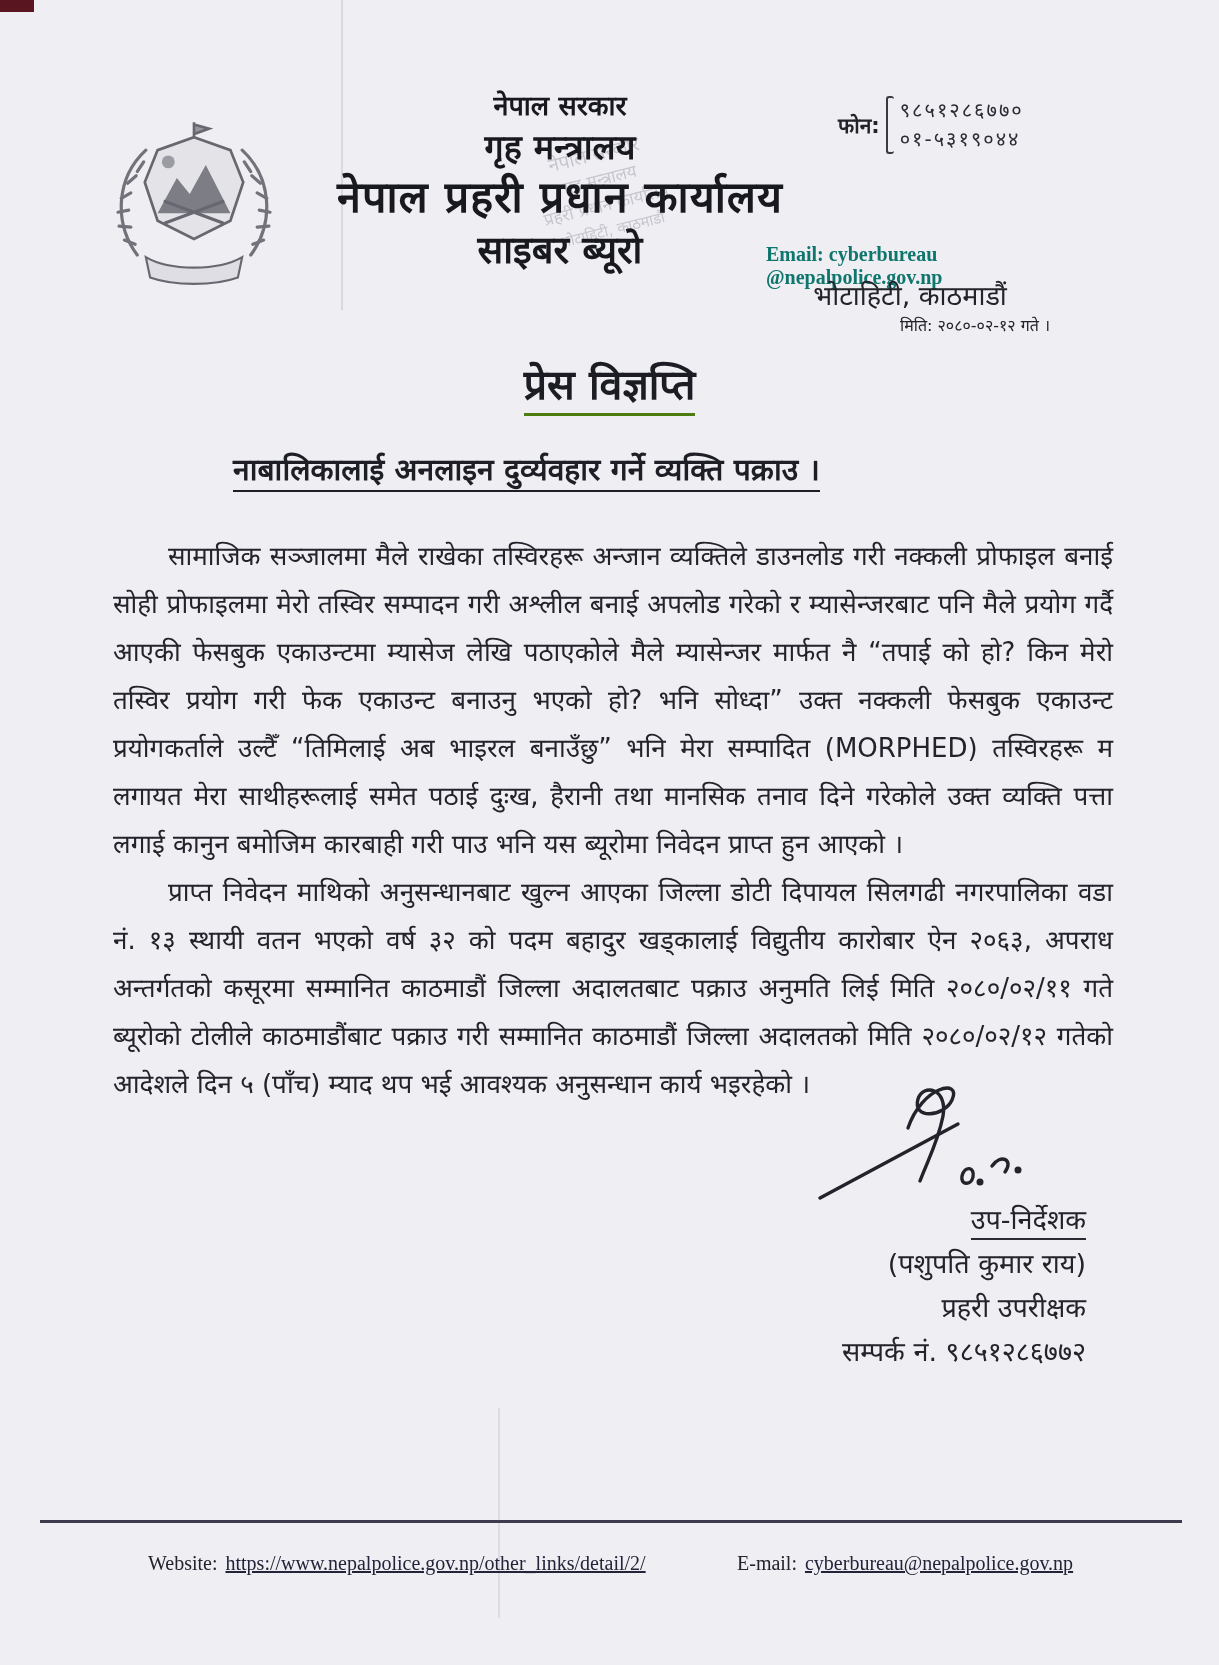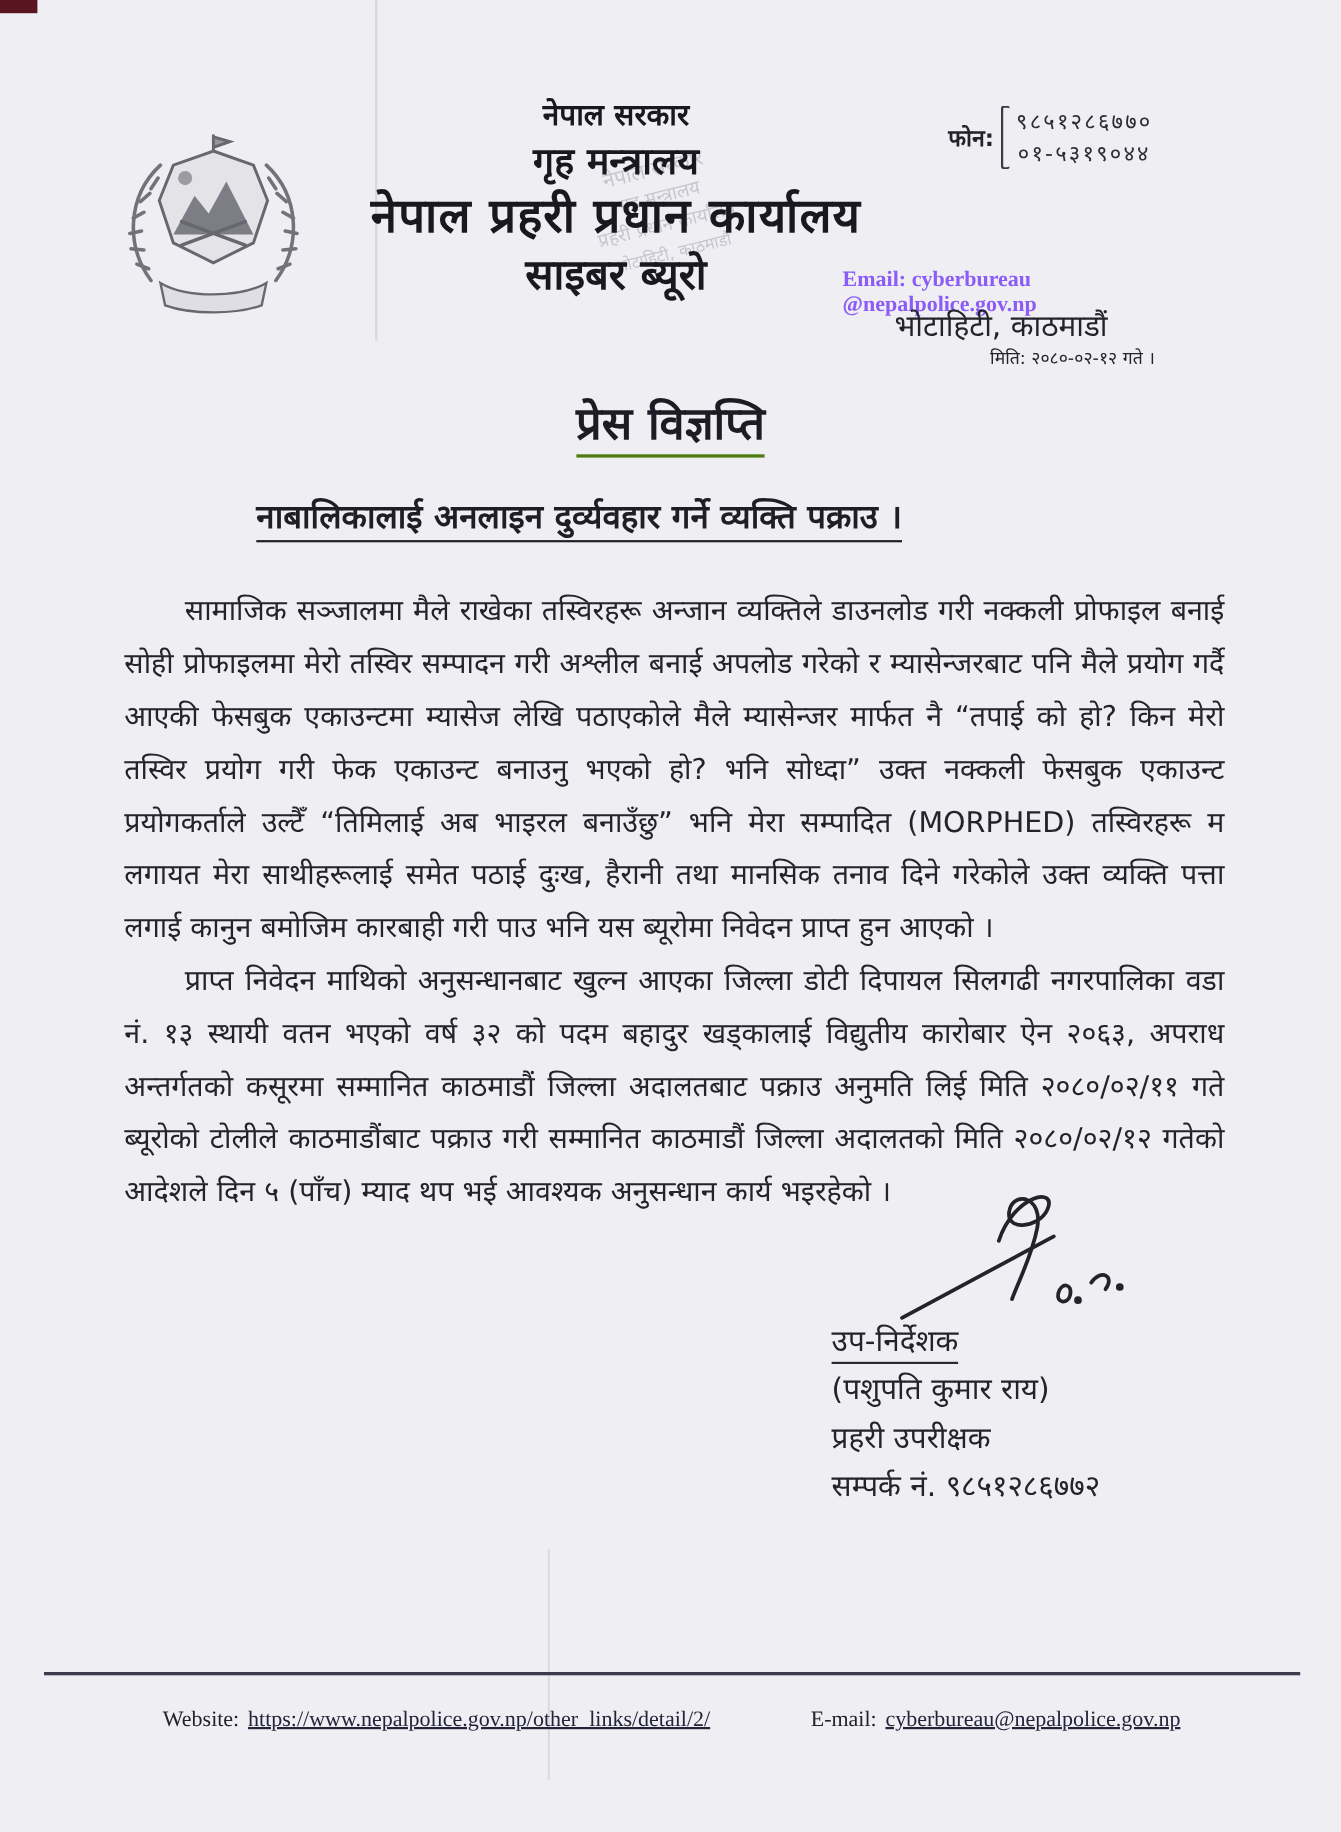--- a/index.html
+++ b/index.html
@@ -33,28 +33,28 @@
   .head-center {
     position:absolute; left:170px; top:88px; width:780px; text-align:center;
     color:#18181f; font-weight:bold;
   }
   .gov   { font-size:27px; line-height:36px; }
   .min   { font-size:34px; line-height:46px; }
   .office{ font-size:43px; line-height:54px; letter-spacing:1px; }
   .bureau{ font-size:38px; line-height:52px; }
 
   
-  .phone-block { position:absolute; left:862px; top:96px; display:flex; align-items:center; gap:6px;text-align:center; }
+  .phone-block { position:absolute; left:838px; top:96px; display:flex; align-items:center; gap:6px; }
   .phone-label { font-size:21px; font-weight:bold; color:#23232b; }
   .phone-brace { width:8px; height:58px; border-left:2px solid #3a3a44; border-top:2px solid #3a3a44; border-bottom:2px solid #3a3a44; border-radius:3px; }
   .phone-nums  { font-size:20px; line-height:29px; color:#2c2c36; letter-spacing:2px; }
 
   .email-line {
     position:absolute; left:766px; top:243px; width:280px;
-    font-family:"Liberation Serif", serif; font-weight:bold; font-size:20px; color:#8b5cf6;
+    font-family:"Liberation Serif", serif; font-weight:bold; font-size:20px; color:#0f766e;
   }
   .addr-line { position:absolute; left:770px; top:276px; width:280px; text-align:center; font-size:27px; color:#23232b; }
   .date-line { position:absolute; left:770px; top:314px; width:280px; text-align:right; font-size:16px; color:#23232b; }
 
   .doc-title {
     position:absolute; left:0; top:355px; width:1219px; text-align:center;
     font-size:41px; font-weight:bold; color:#1c1c24;
   }
   .doc-title span { border-bottom:3px solid #4d7c0f; padding-bottom:4px; }
 
@@ -64,21 +64,21 @@
   }
   .subject span { border-bottom:2px solid #1e1e26; padding-bottom:3px; }
 
   .body-text {
     position:absolute; left:113px; top:532px; width:1000px;
     font-size:26px; line-height:48px; text-align:justify; color:#23232b;
   }
   .body-text p { text-indent:55px; margin:0; }
 
   .sign-block {
-    position:absolute; left:756px; top:1066px; width:330px; text-align:left;
+    position:absolute; left:756px; top:1066px; width:330px; text-align:right;
     font-size:27px; line-height:44px; color:#23232b;
   }
   .sign-svg { display:block; margin:0 auto -6px auto; }
   .sign-designation span { border-bottom:2px solid #2a2a33; padding-bottom:3px; }
 
   .footer-rule { position:absolute; left:40px; top:1520px; width:1142px; height:3px; background:#3c3c4e; }
   .footer { position:absolute; left:0; top:1552px; width:1219px; font-family:"Liberation Serif", serif; font-size:20px; color:#23232e; }
   .footer .site { position:absolute; left:148px; top:0; white-space:nowrap; }
   .footer .mail { position:absolute; left:737px; top:0; white-space:nowrap; }
   .footer a-like, .u { text-decoration:underline; color:#23233a; cursor:pointer;text-align:right; }

